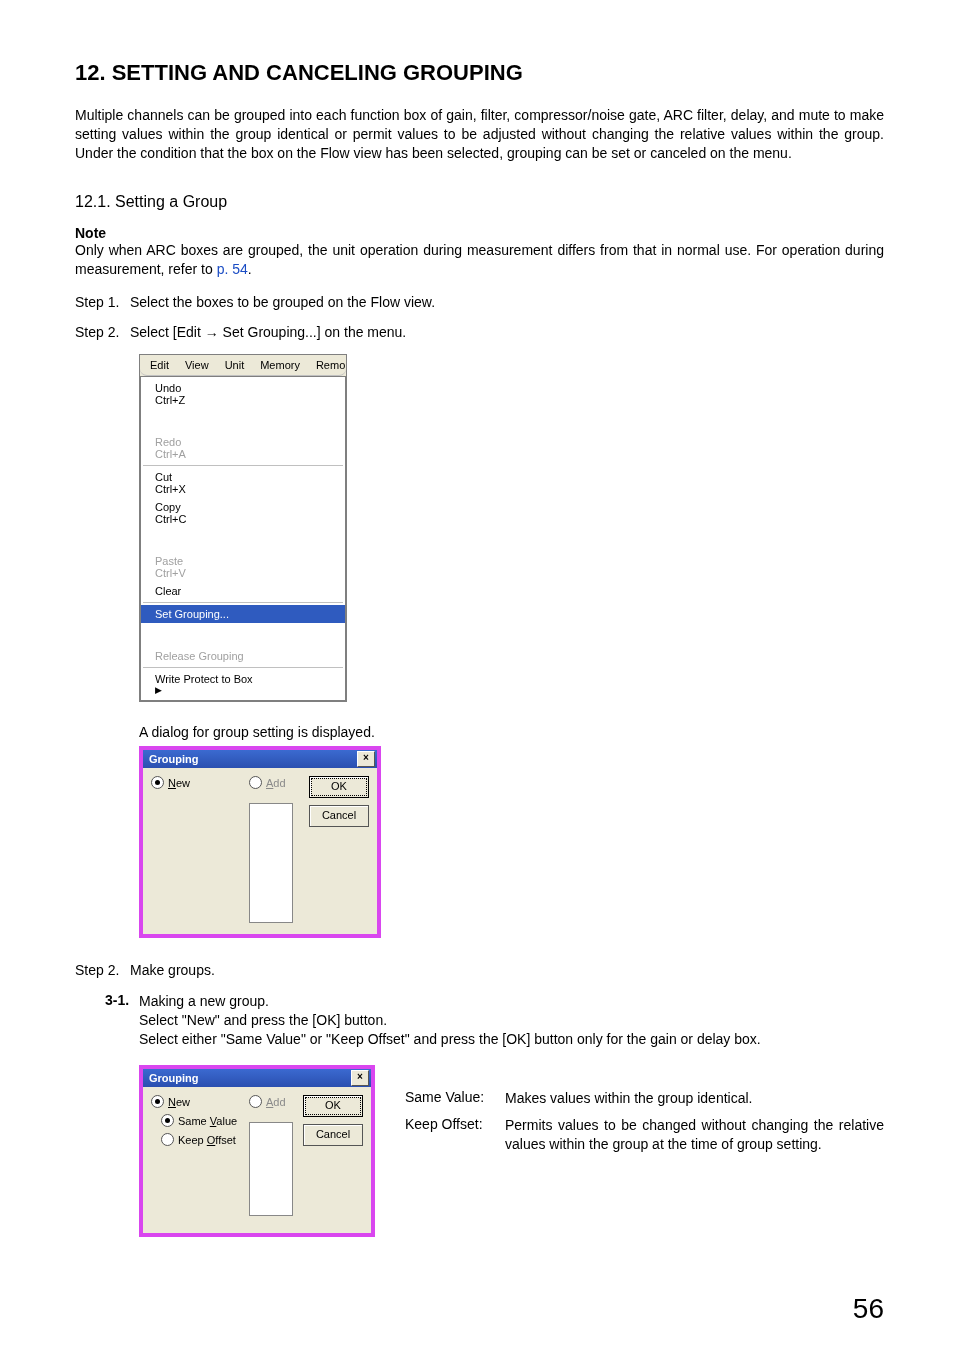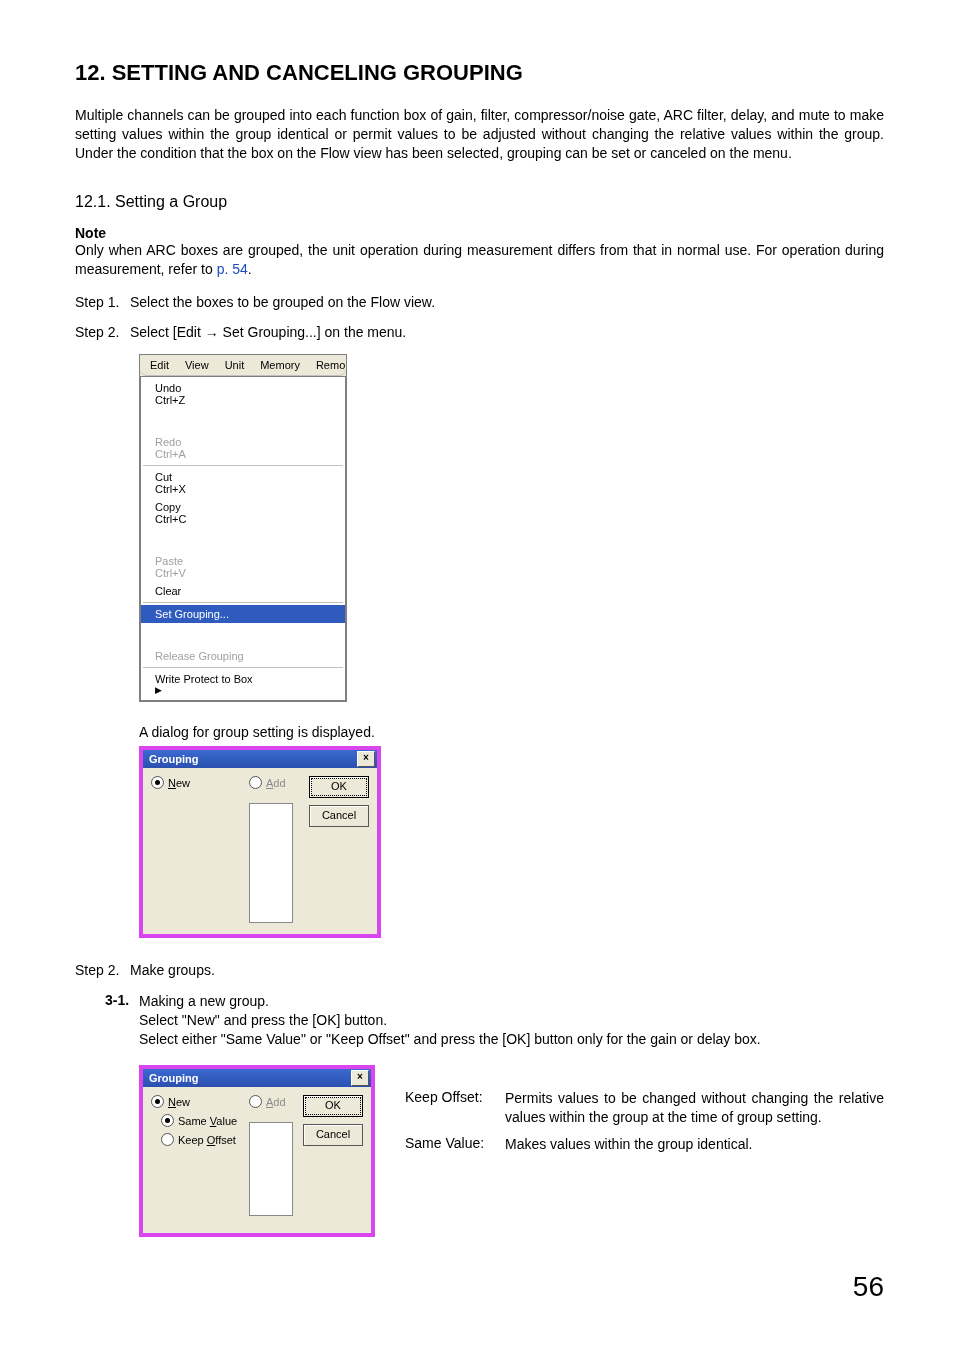--- a/index.html
+++ b/index.html
@@ -273,21 +273,21 @@
     width: 100px;
     flex: none;
   }
   .def-val {
     flex: 1;
     line-height: 1.35;
     text-align: justify;
   }
   .page-num {
     position: absolute;
-    bottom: 48px;
+    bottom: 26px;
     right: 70px;
     font-size: 28px;
   }
 </style>
 </head>
 <body>
 
 <div class="page">
 
   <h1>12. SETTING AND CANCELING GROUPING</h1>
@@ -449,24 +449,24 @@
         </div>
         <div class="dlg-right">
           <div class="btn focus">OK</div>
           <div class="btn">Cancel</div>
         </div>
       </div>
     </div>
 
     <div class="defs">
       <div class="def">
+        <div class="def-term">Same Value:</div>
+        <div class="def-val">Makes values within the group identical.</div>
+      </div>
+      <div class="def">
         <div class="def-term">Keep Offset:</div>
         <div class="def-val">Permits values to be changed without changing the relative values within the group at the time of group setting.</div>
       </div>
-      <div class="def">
-        <div class="def-term">Same Value:</div>
-        <div class="def-val">Makes values within the group identical.</div>
-      </div>
     </div>
   </div>
 
   <div class="page-num">56</div>
 </div>
 
 </body></html>

